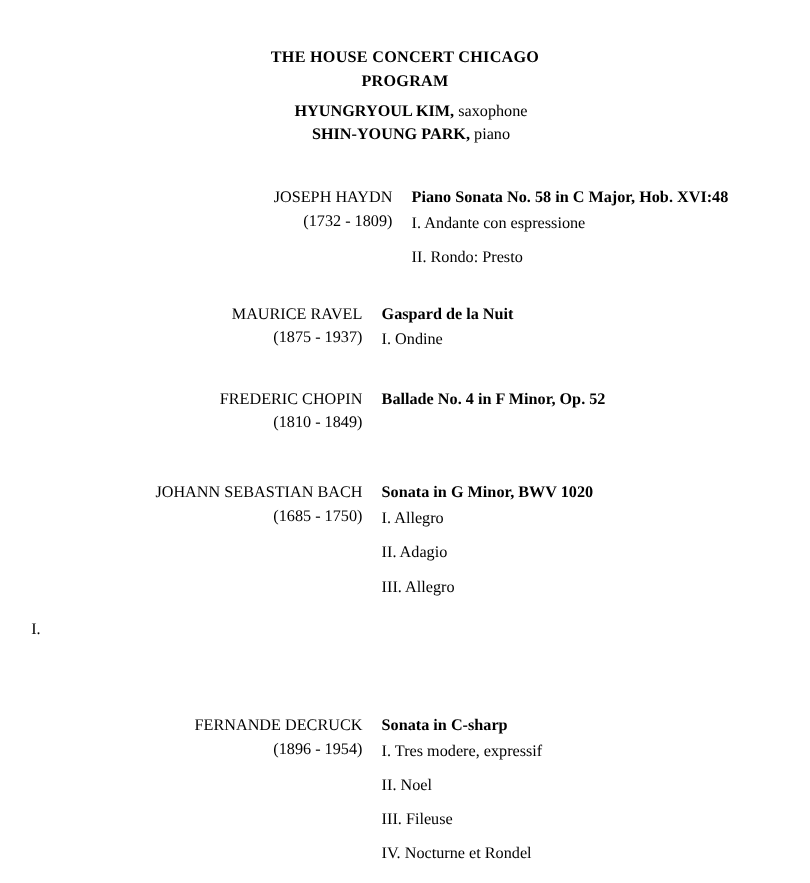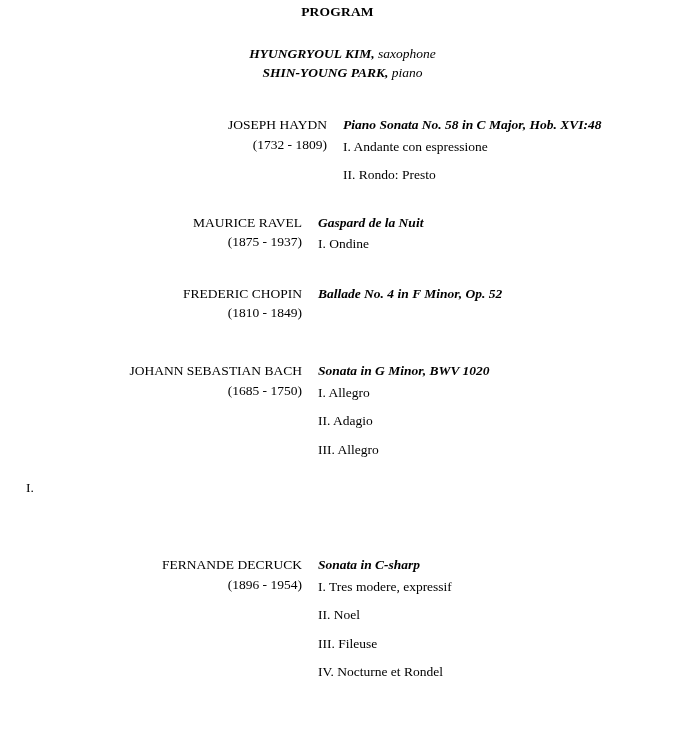--- a/index.html
+++ b/index.html
@@ -23,25 +23,24 @@
   .header {
     text-align: center;
     font-weight: bold;
     font-size: 13.5px;
     letter-spacing: 0.2px;
   }
   .header .line1 { margin-top: 40px; }
   .header .line2 { margin-top: 4px; }
 
   .performers {
-    margin-top: 26px;
+    margin-top: 9px;
     text-align: center;
     font-size: 13.5px;
     padding-left: 10px;
-    font-style: italic;
   }
   .performers .perf-line {
     margin-bottom: 3px;
   }
   .performers .perf-name {
     font-weight: bold;
   }
   .performers .perf-role {
     font-weight: normal;
   }
@@ -66,21 +65,20 @@
   .composer-years { display: block; }
 
   .works-col {
     font-size: 13.5px;
     line-height: 1.45;
     flex: 1;
   }
   .work-title {
     font-weight: bold;
     margin-bottom: 2px;
-    font-style: italic;
   }
   .movement {
     margin-bottom: 9px;
   }
   .movement:last-child { margin-bottom: 0; }
   .mv-num { font-style: normal; }
   .mv-name { }
   .mv-name.plain { font-style: normal; }
 
   .stray-mark {
@@ -96,20 +94,21 @@
   .entry.chopin { margin-bottom: 38px; }
   .entry.bach { margin-bottom: 96px; }
   .entry.decruck { margin-bottom: 30px; }
 </style>
 </head>
 <body>
 
 <div class="page">
 
   <div class="header">
+    <div class="line1">THE HOUSE CONCERT CHICAGO</div>
     <div class="line2">PROGRAM</div>
   </div>
 
   <div class="performers">
     <div class="perf-line">
       <span class="perf-name">HYUNGRYOUL KIM,</span><span class="perf-role"> saxophone</span>
     </div>
     <div class="perf-line">
       <span class="perf-name">SHIN-YOUNG PARK,</span><span class="perf-role"> piano</span>
     </div>

